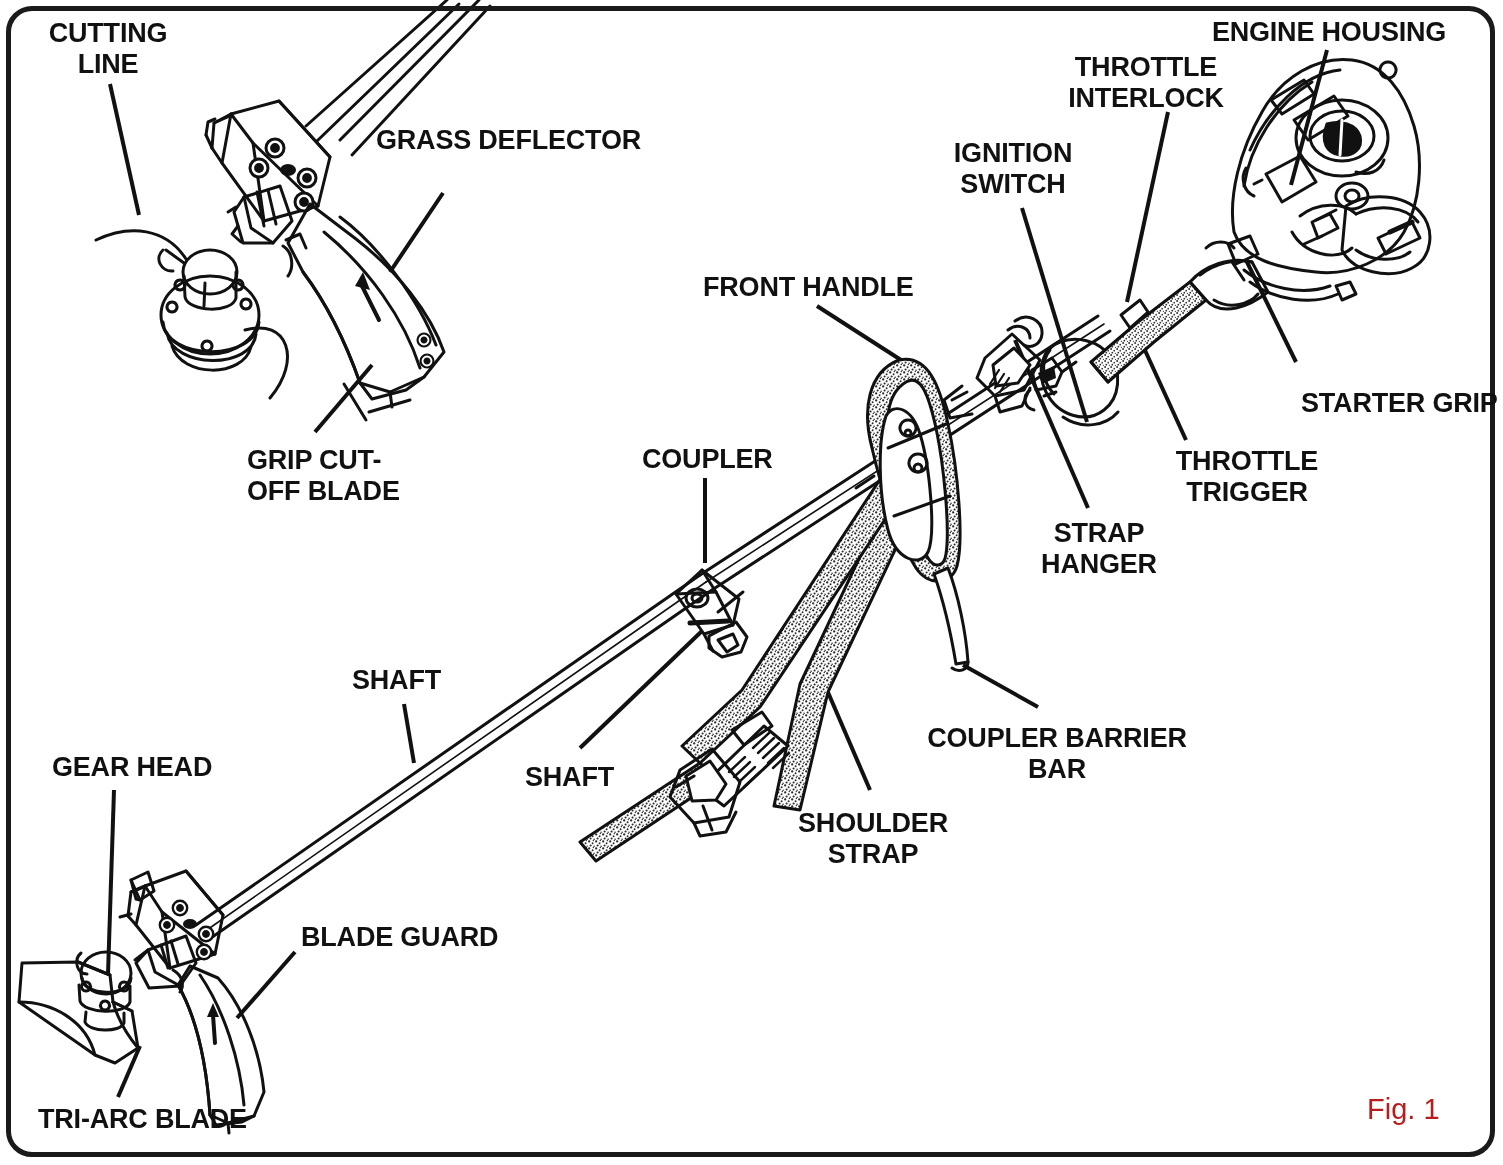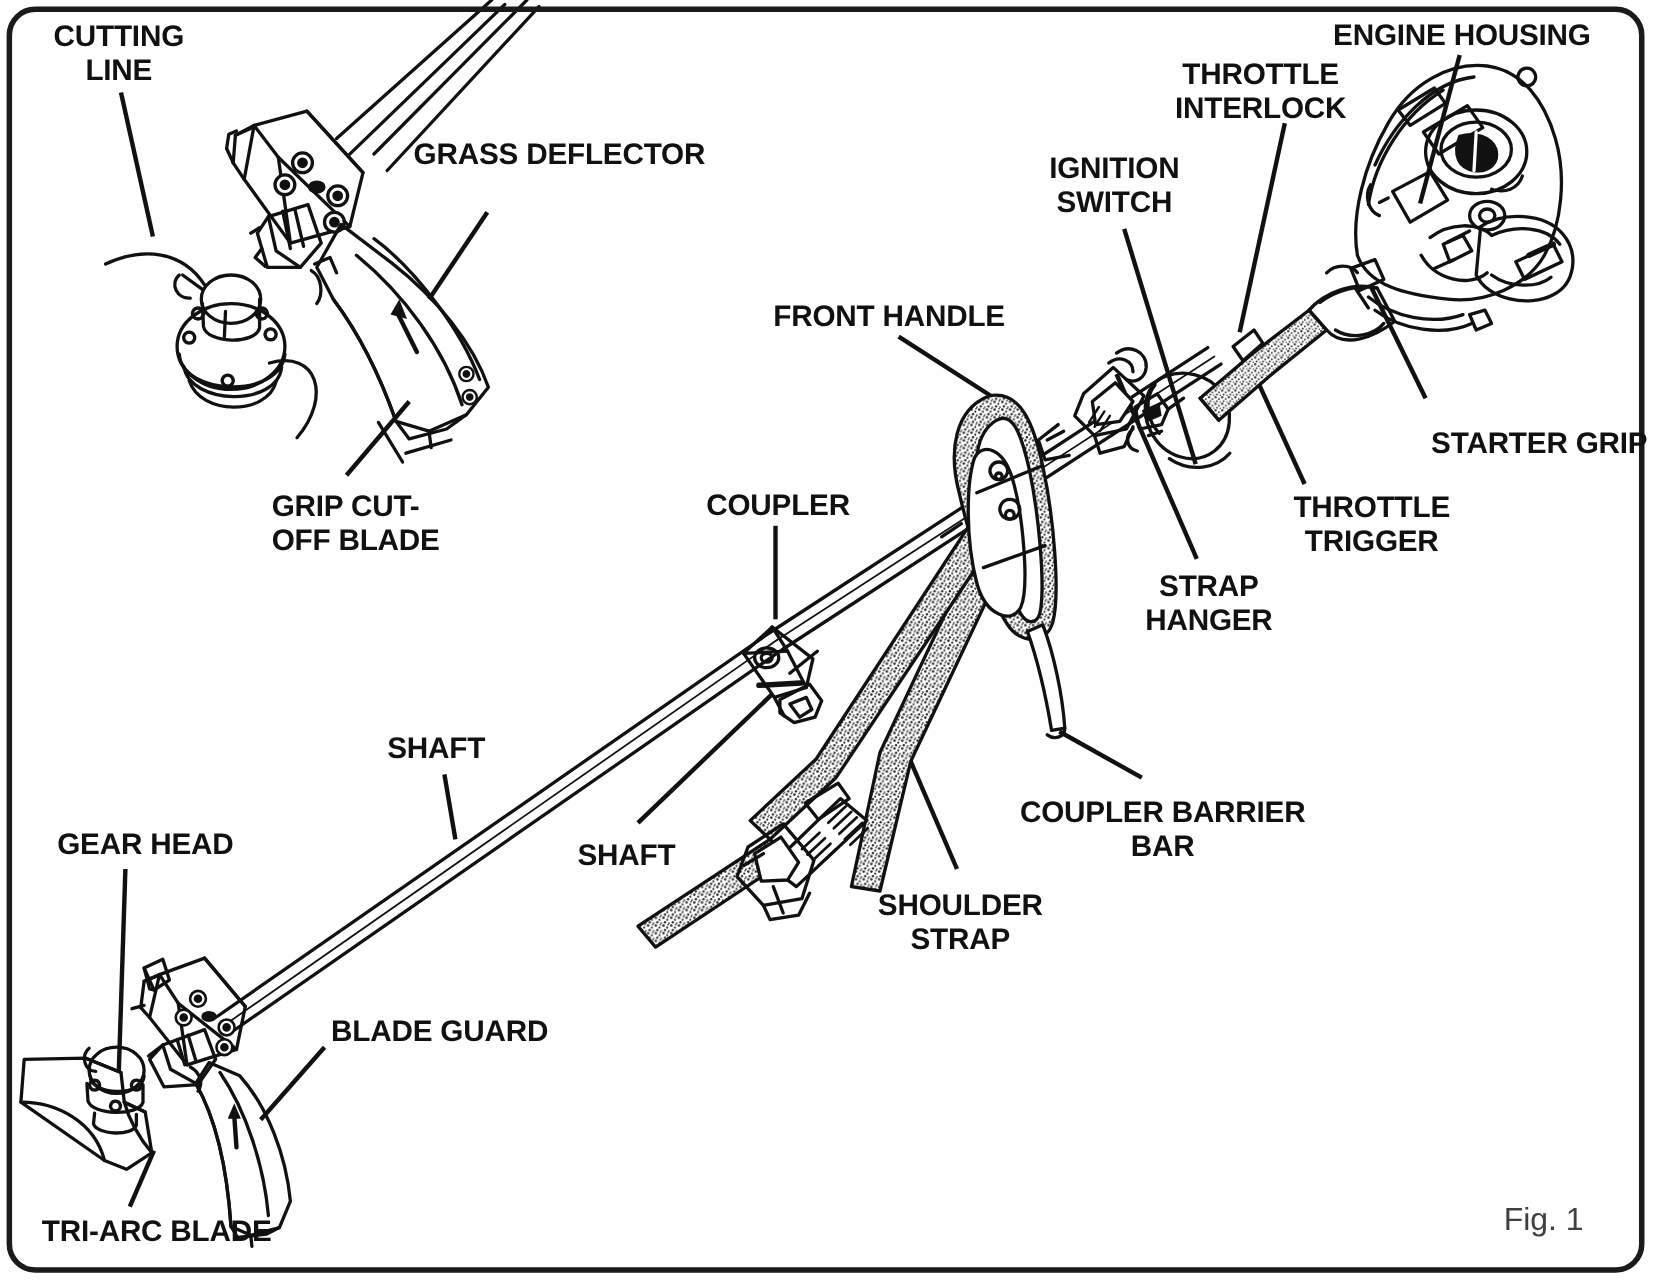--- a/index.html
+++ b/index.html
@@ -27,21 +27,21 @@
     letter-spacing:-0.2px;
     color:#111111;
     white-space:pre;
     font-family:"Liberation Sans","DejaVu Sans",sans-serif;
   }
   .label.ctr{text-align:center;transform:translateX(-50%);}
   .fig{
     position:absolute;
     font-weight:normal;
     font-size:29px;
-    color:#404040;
+    color:#b91c1c;
     font-family:"Liberation Sans","DejaVu Sans",sans-serif;
   }
   #art{position:absolute;left:0;top:0;}
 </style>
 </head>
 <body>
 
 <div id="page">
 
   <svg id="art" width="1503" height="1165" viewBox="0 0 1503 1165">

